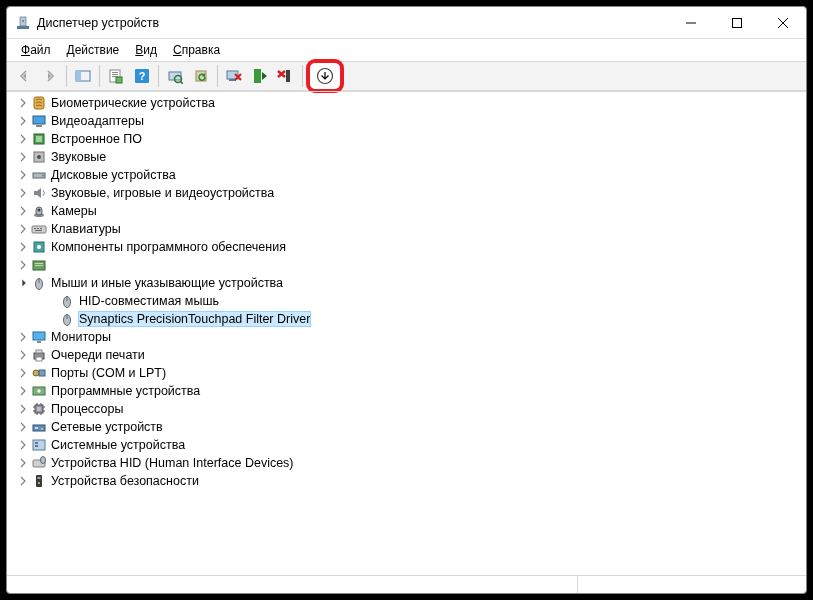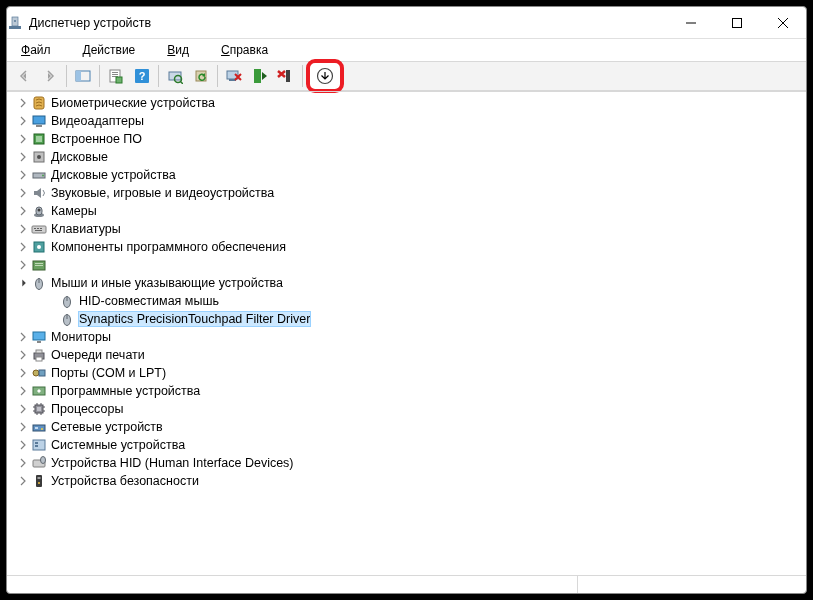--- a/index.html
+++ b/index.html
@@ -19,33 +19,34 @@
     border: 1px solid #888;
     display: flex;
     flex-direction: column;
     border-radius: 4px;
     overflow: hidden;
   }
   .titlebar {
     height: 32px;
     display: flex;
     align-items: center;
+    padding-left: 8px;
     border-bottom: 1px solid #e0e0e0;
   }
   .titlebar .app-icon { width: 16px; height: 16px; margin-right: 6px; }
   .titlebar .title { flex: 1; font-size: 12.5px; color: #000; }
   .win-controls { display: flex; }
   .win-btn { width: 46px; height: 32px; display: flex; align-items: center; justify-content: center; }
   .win-btn svg { stroke: #000; }
   .menubar {
     height: 22px;
     display: flex;
     align-items: center;
     padding-left: 6px;
-    gap: 16px;
+    gap: 0;
   }
   .menubar span { padding: 2px 8px; font-size: 12px; }
   .menubar span:first-letter { text-decoration: underline; }
   .toolbar {
     height: 30px;
     background: #f3f3f3;
     border-top: 1px solid #d8d8d8;
     border-bottom: 1px solid #d8d8d8;
     display: flex;
     align-items: center;
@@ -278,21 +279,21 @@
               <svg width="10" height="10">
                 <path d="M3 1 L7 5 L3 9" fill="none" stroke="#808080" stroke-width="1.2"></path>
               </svg>
             </span>
             <span class="ic">
               <svg width="16" height="16">
                 <rect x="3" y="3" width="10" height="10" fill="#c0c0c0" stroke="#707070"></rect>
                 <circle cx="8" cy="8" r="2" fill="#505050"></circle>
               </svg>
             </span>
-            <span class="lbl">Дисковые</span>
+            <span class="lbl">Звуковые</span>
           </div>
         </li>
         <li>
           <div class="node">
             <span class="exp">
               <svg width="10" height="10">
                 <path d="M3 1 L7 5 L3 9" fill="none" stroke="#808080" stroke-width="1.2"></path>
               </svg>
             </span>
             <span class="ic">

